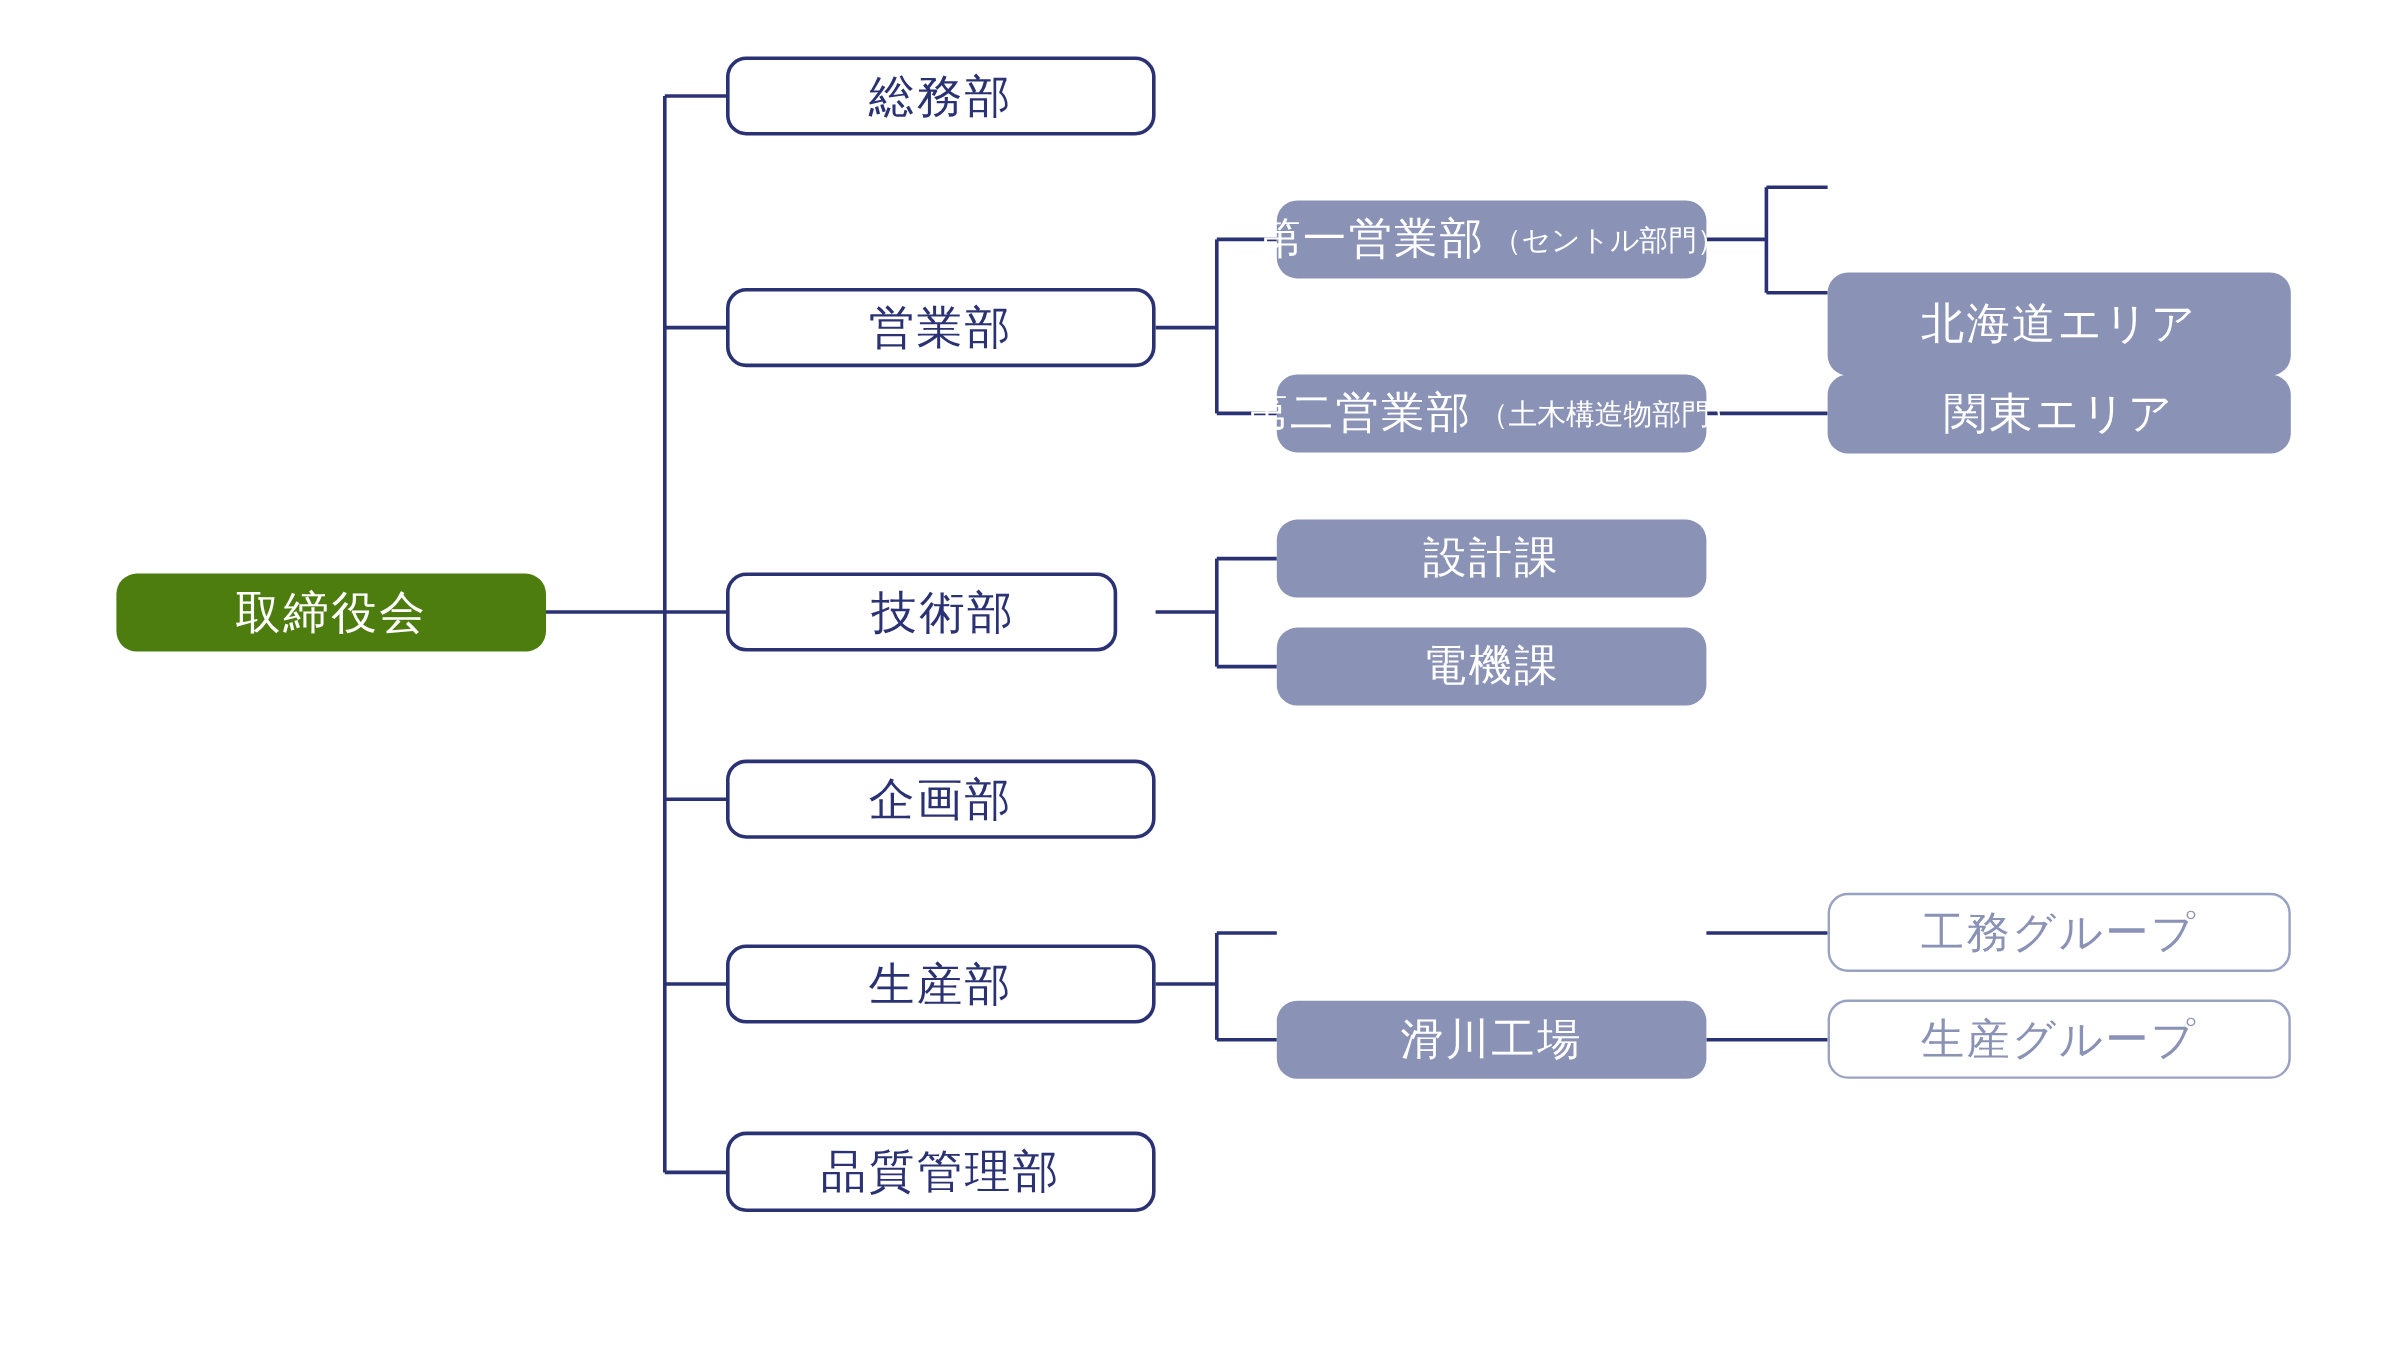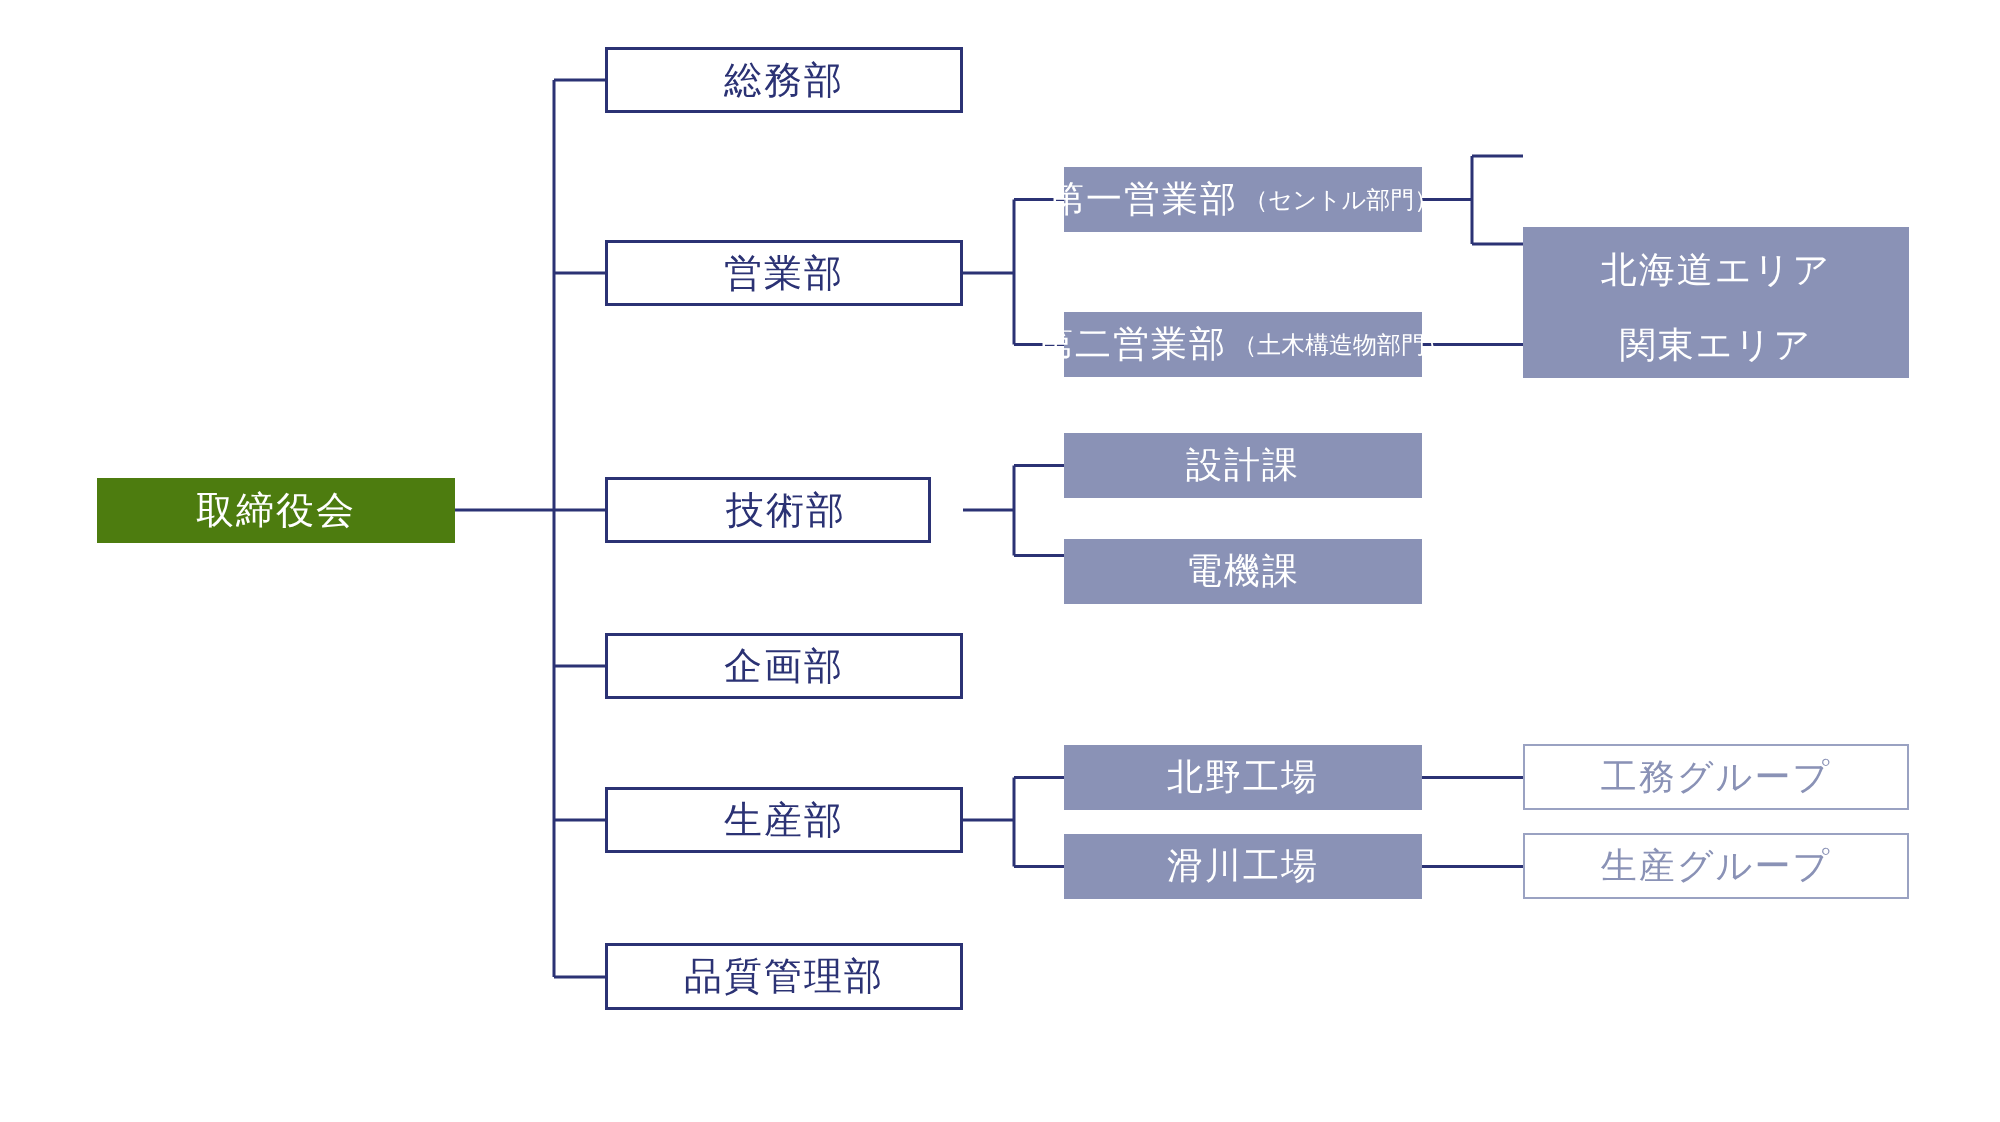--- a/index.html
+++ b/index.html
@@ -18,20 +18,21 @@
     pointer-events: none;
   }
   .node {
     position: absolute;
     box-sizing: border-box;
     display: flex;
     align-items: center;
     justify-content: center;
     white-space: nowrap;
     letter-spacing: 2px;
+    border-radius: 17px;
   }
   .node--root {
     background: #4d7c0f;
     color: #ffffff;
     font-size: 38px;
   }
   .node--dept {
     background: #ffffff;
     border: 3px solid #2b3274;
     color: #2b3274;
@@ -134,27 +135,24 @@
 
   <div class="node node--mid" style="left:1064px; top:312px; width:358px; height:65px;">
     <span>第二営業部</span>
     <span class="node__note">（土木構造物部門）</span>
   </div>
 
   <div class="node node--mid" style="left:1064px; top:433px; width:358px; height:65px;">
     <span>設計課</span>
   </div>
 
-  <div class="node node--mid" style="left:1064px; top:523px; width:358px; height:65px;margin-top:16px;">
+  <div class="node node--mid" style="left:1064px; top:523px; width:358px; height:65px;">
     <span>電機課</span>
   </div>
 
-  <div class="node node--mid" style="left:1064px; top:745px; width:358px; height:65px;">
-    <span>北野工場</span>
-  </div>
 
   <div class="node node--mid" style="left:1064px; top:834px; width:358px; height:65px;">
     <span>滑川工場</span>
   </div>
 
 
   <div class="node node--mid" style="left:1523px; top:227px; width:386px; height:86px;">
     <span>北海道エリア</span>
   </div>
 

